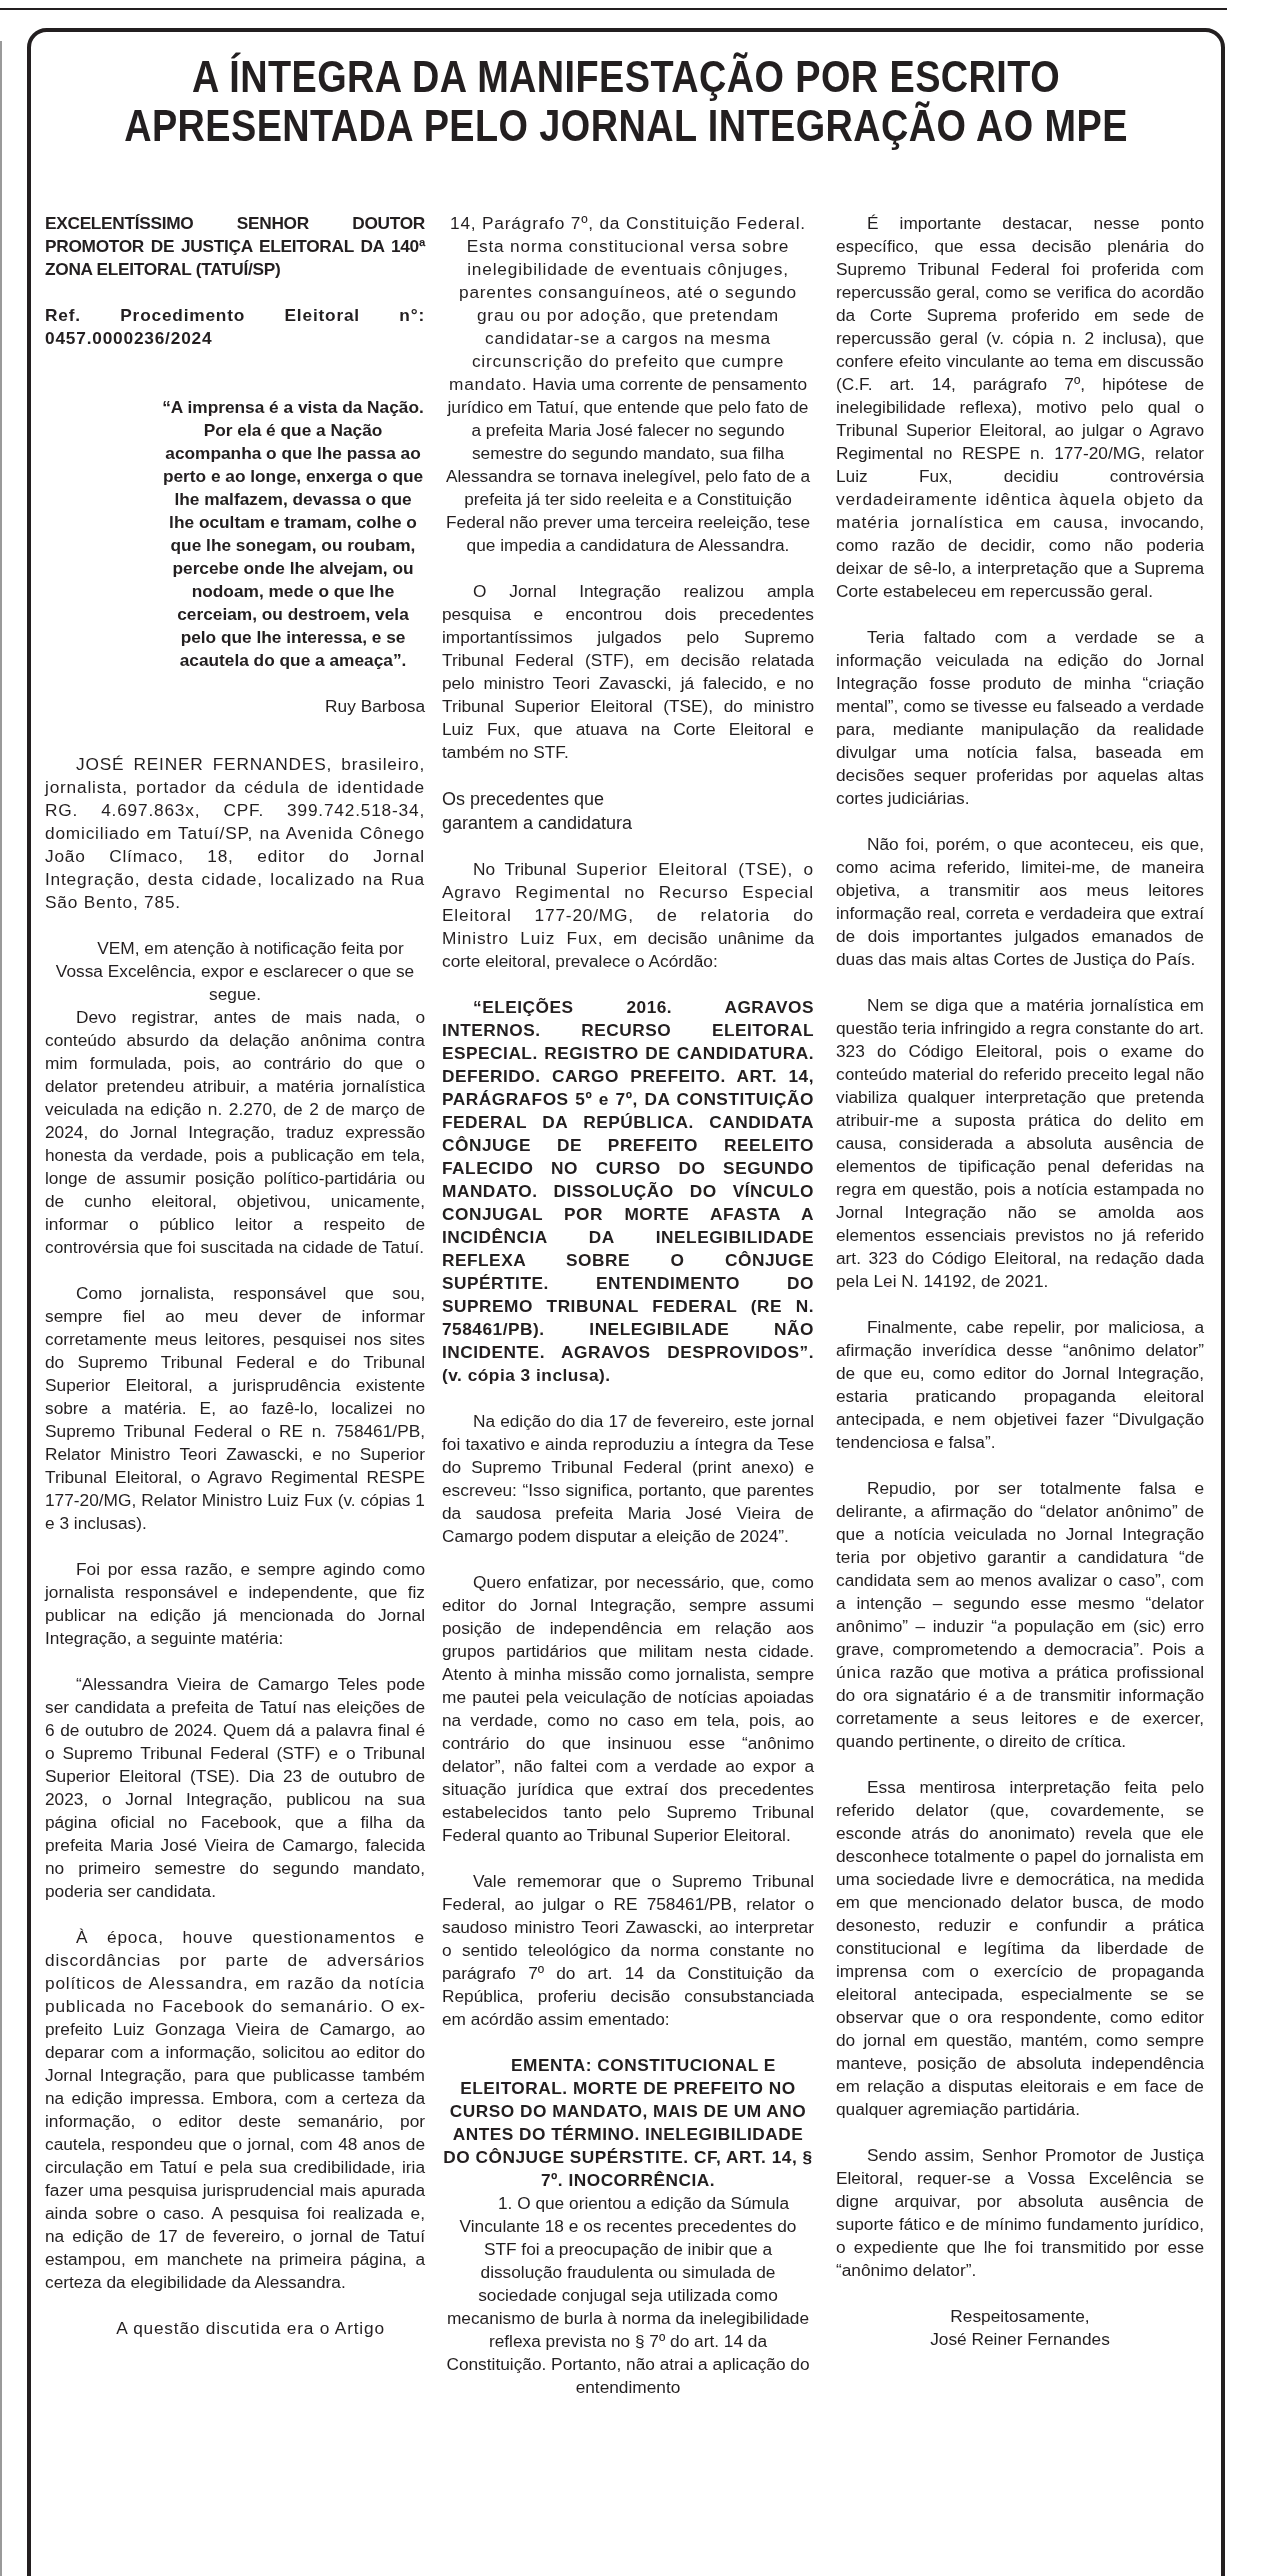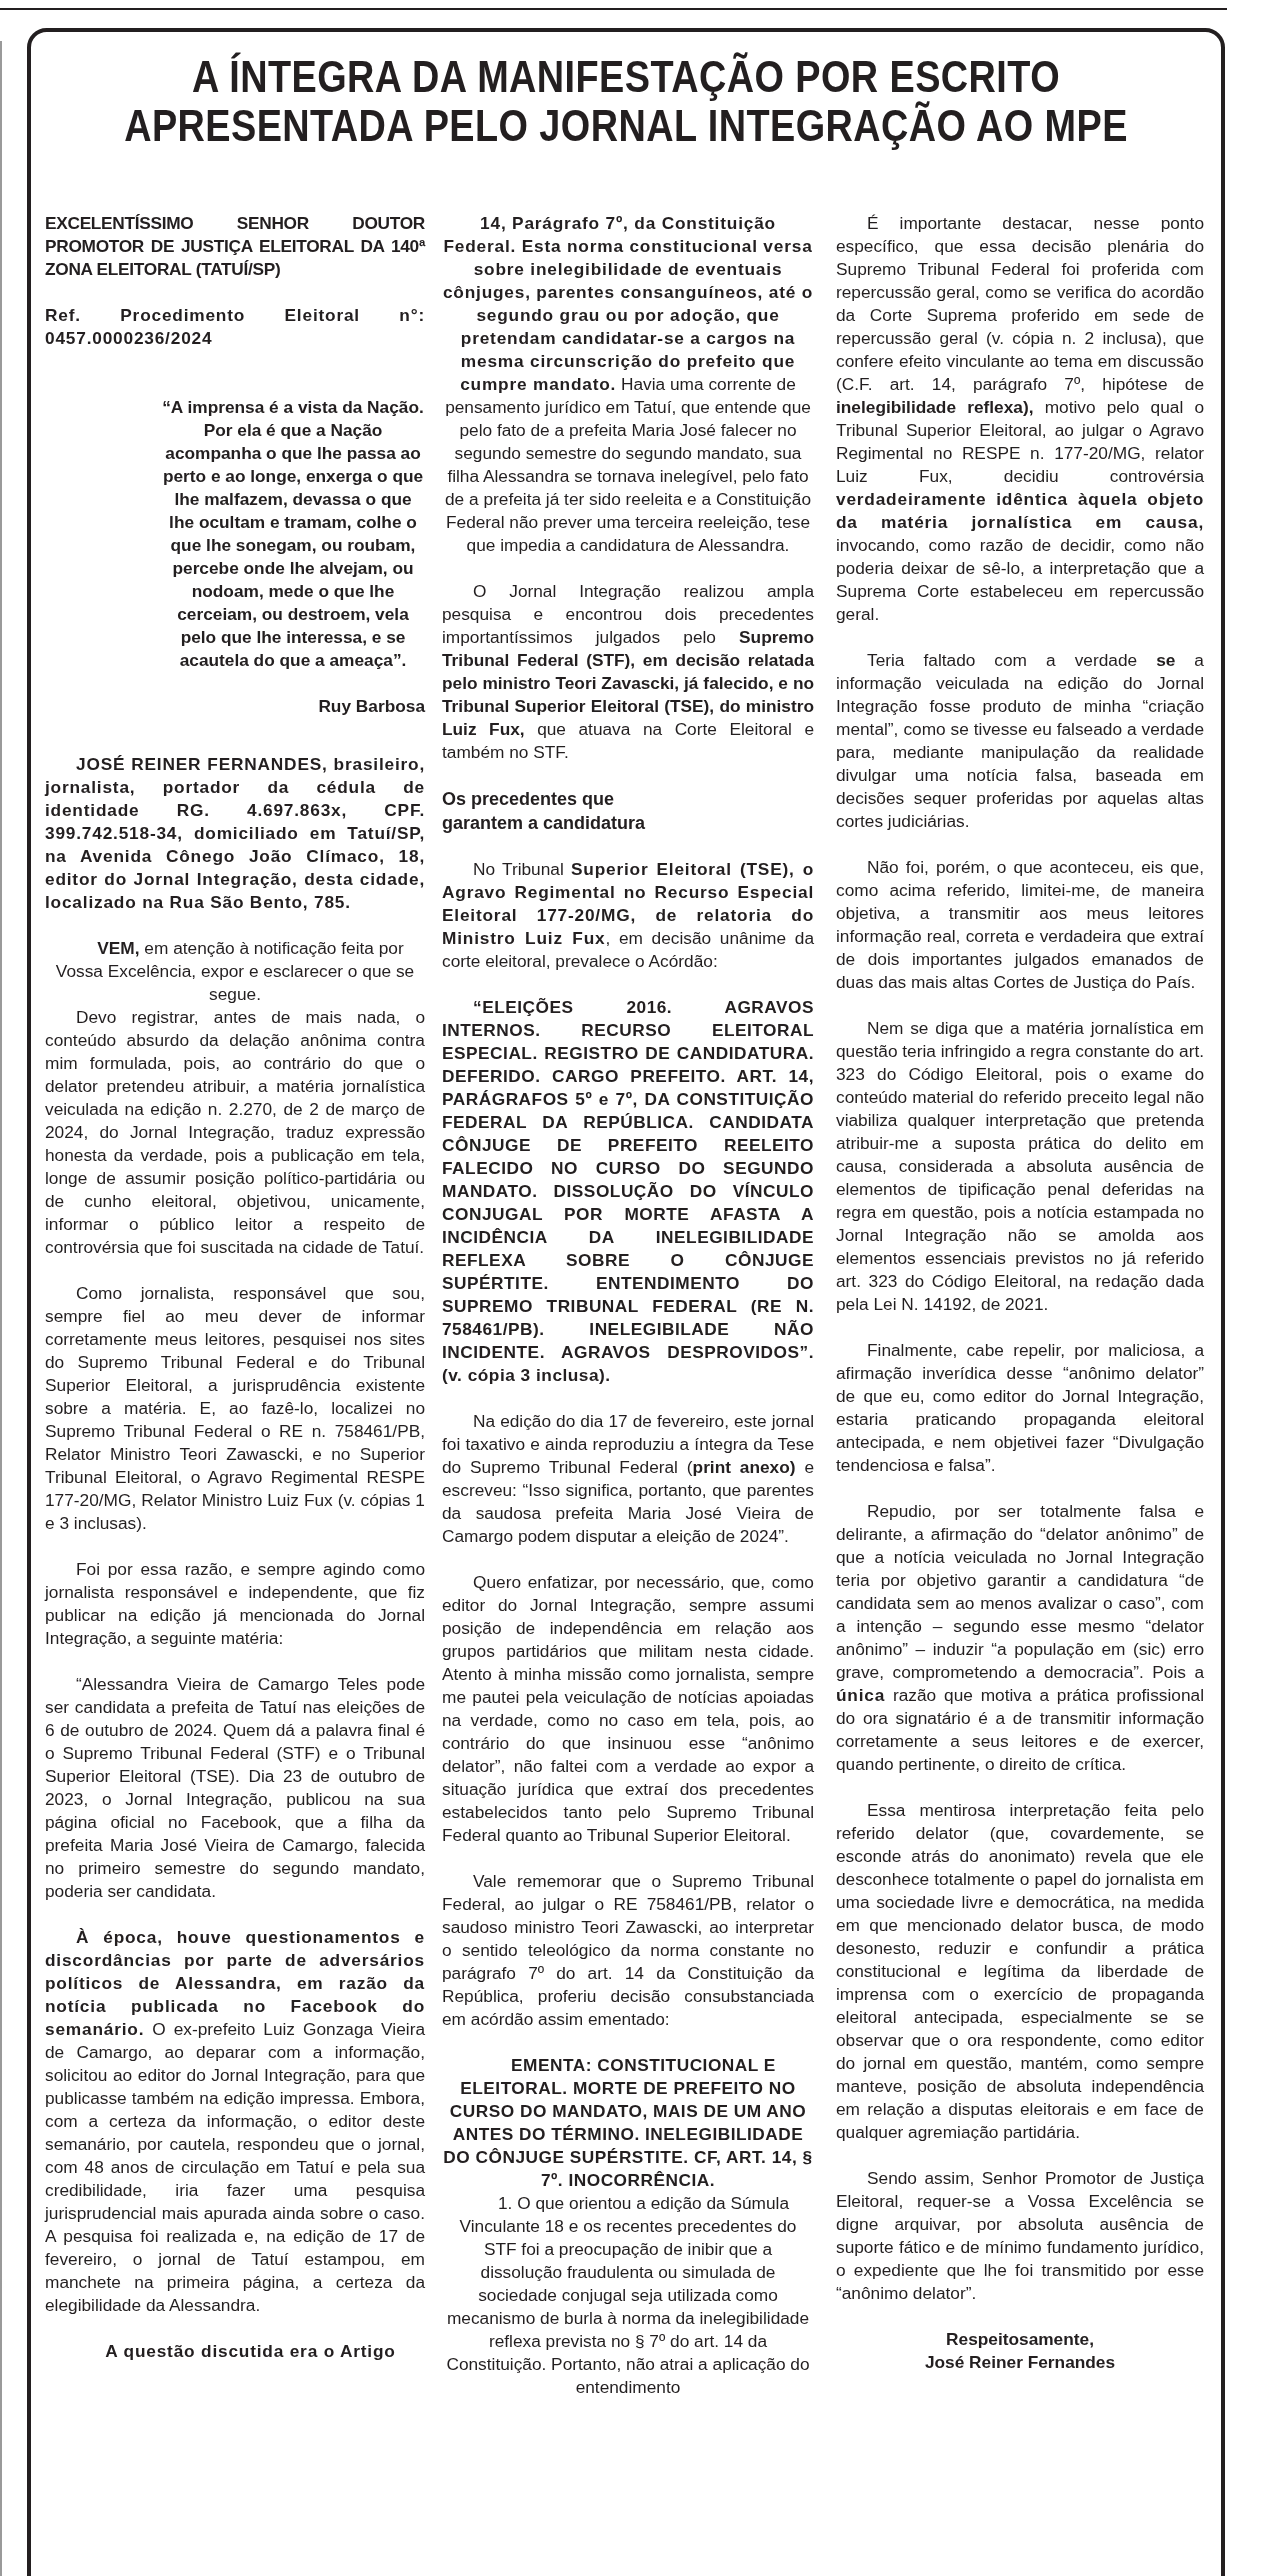--- a/index.html
+++ b/index.html
@@ -12,21 +12,21 @@
   .headline { position: absolute; left: 31px; top: 52px; width: 1190px; text-align: center;
               font-weight: 700; font-size: 44px; line-height: 49px; letter-spacing: 0.5px;
               transform: scaleX(0.86); transform-origin: center top; color: #231f20; }
   .col { position: absolute; top: 164px; font-size: 17.3px; line-height: 23px; text-align: justify; margin-top: 48px; }
   .col1 { left: 45px; width: 380px; }
   .col2 { left: 442px; width: 372px; }
   .col3 { left: 836px; width: 368px; }
   .col p { margin: 0 0 23px 0; }
   .col p.tight { margin-bottom: 0; text-align: center; }
   .ind { text-indent: 31px; }
-  .b { font-weight: 700; }
+  .b { font-weight: 400; }
   .hdr { font-weight: 700; letter-spacing: -0.3px; }
   .quote { margin-left: 116px !important; font-weight: 700; }
   .right { text-align: right; }
   .center { text-align: left; }
   .caps { font-weight: 700; letter-spacing: 0.5px; }
   .wide { letter-spacing: 0.8px; }
   .spacer { height: 23px; }
 </style>
 </head>
 <body>

